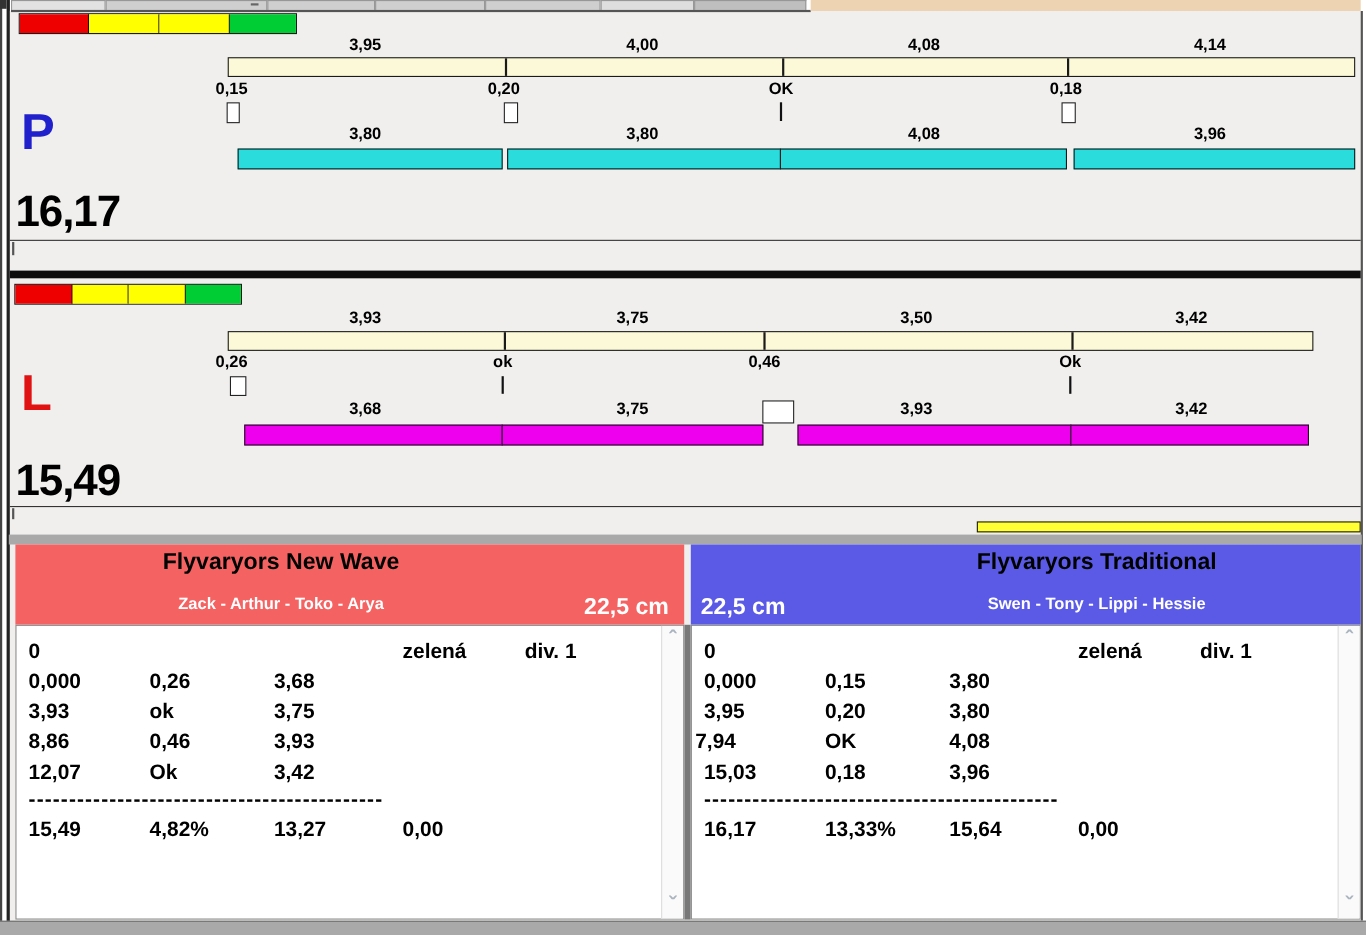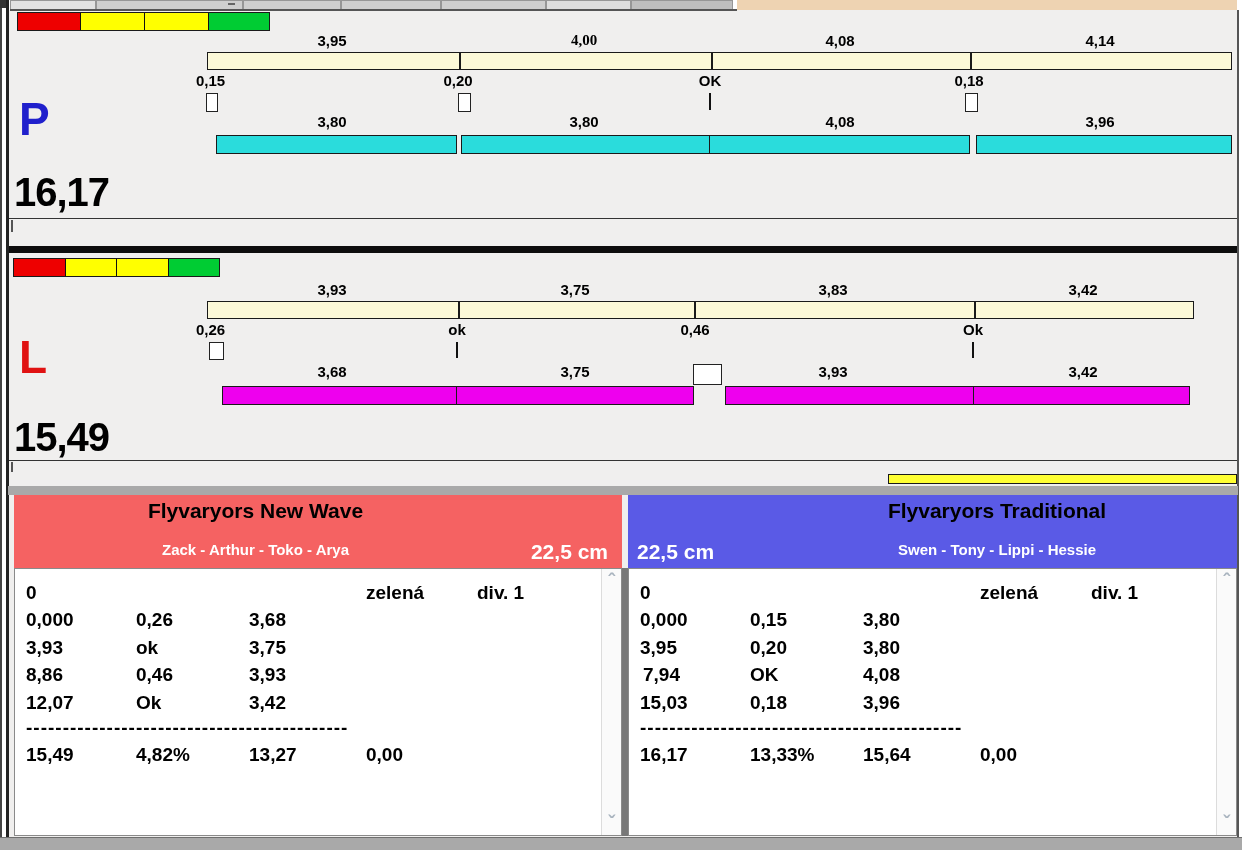--- a/index.html
+++ b/index.html
@@ -52,21 +52,21 @@
   <div class="abs" style="left:0;top:0;width:1242px;height:0;">
 
     <div class="abs bar" style="left:17px;top:12px;width:253px;height:19px;display:flex;">
       <div style="width: 62px; border-right: 1px solid rgb(17, 17, 17); background: rgb(238, 0, 0);"></div>
       <div style="width: 63px; border-right: 1px solid rgb(17, 17, 17); background: rgb(255, 255, 0);"></div>
       <div style="width: 63px; border-right: 1px solid rgb(17, 17, 17); background: rgb(255, 255, 0);"></div>
       <div style="flex: 1 1 0%; background: rgb(0, 204, 51);"></div>
     </div>
 
     <div class="abs lbl" style="left:282px;top:32px;width:100px;">3,95</div>
-    <div class="abs lbl" style="left:534px;top:32px;width:100px;font-family:Liberation Serif, serif;">4,00</div>
+    <div class="abs lbl" style="left:534px;top:32px;width:100px;">4,00</div>
     <div class="abs lbl" style="left:790px;top:32px;width:100px;">4,08</div>
     <div class="abs lbl" style="left:1050px;top:32px;width:100px;">4,14</div>
 
     <div class="abs bar" style="left: 207px; top: 52px; width: 1025px; height: 18px; background: rgb(252, 249, 216);">
       <div class="divider-v" style="left:251px;"></div>
       <div class="divider-v" style="left:503px;"></div>
       <div class="divider-v" style="left:762px;"></div>
     </div>
 
     <div class="abs lbl-left" style="left:196px;top:72px;">0,15</div>
@@ -102,21 +102,21 @@
 
     <div class="abs bar" style="left:13px;top:258px;width:207px;height:19px;display:flex;">
       <div style="width: 51px; border-right: 1px solid rgb(17, 17, 17); background: rgb(238, 0, 0);"></div>
       <div style="width: 50px; border-right: 1px solid rgb(17, 17, 17); background: rgb(255, 255, 0);"></div>
       <div style="width: 51px; border-right: 1px solid rgb(17, 17, 17); background: rgb(255, 255, 0);"></div>
       <div style="flex: 1 1 0%; background: rgb(0, 204, 51);"></div>
     </div>
 
     <div class="abs lbl" style="left:282px;top:281px;width:100px;">3,93</div>
     <div class="abs lbl" style="left:525px;top:281px;width:100px;">3,75</div>
-    <div class="abs lbl" style="left:783px;top:281px;width:100px;">3,83</div>
+    <div class="abs lbl" style="left:783px;top:281px;width:100px;">3,50</div>
     <div class="abs lbl" style="left:1033px;top:281px;width:100px;">3,42</div>
 
     <div class="abs bar" style="left: 207px; top: 301px; width: 987px; height: 18px; background: rgb(252, 249, 216);">
       <div class="divider-v" style="left:250px;"></div>
       <div class="divider-v" style="left:486px;"></div>
       <div class="divider-v" style="left:766px;"></div>
     </div>
 
     <div class="abs lbl-left" style="left:196px;top:321px;">0,26</div>
     <div class="abs lbl" style="left:417px;top:321px;width:80px;">ok</div>
@@ -188,21 +188,21 @@
   <div class="abs panel-body" id="panel-right" style="left:628px;top:568px;width:609px;height:268px;">
       <span class="panel-cell" style="left: 11px; top: 13px;">0</span>
       <span class="panel-cell" style="left: 351px; top: 13px;">zelená</span>
       <span class="panel-cell" style="left: 462px; top: 13px;">div. 1</span>
       <span class="panel-cell" style="left: 11px; top: 40px;">0,000</span>
       <span class="panel-cell" style="left: 121px; top: 40px;">0,15</span>
       <span class="panel-cell" style="left: 234px; top: 40px;">3,80</span>
       <span class="panel-cell" style="left: 11px; top: 68px;">3,95</span>
       <span class="panel-cell" style="left: 121px; top: 68px;">0,20</span>
       <span class="panel-cell" style="left: 234px; top: 68px;">3,80</span>
-      <span class="panel-cell" style="left: 14px; top: 95px; text-align: right;">7,94</span>
+      <span class="panel-cell" style="left: 3px; top: 95px; text-align: right;">7,94</span>
       <span class="panel-cell" style="left: 121px; top: 95px;">OK</span>
       <span class="panel-cell" style="left: 234px; top: 95px;">4,08</span>
       <span class="panel-cell" style="left: 11px; top: 123px;">15,03</span>
       <span class="panel-cell" style="left: 121px; top: 123px;">0,18</span>
       <span class="panel-cell" style="left: 234px; top: 123px;">3,96</span>
       <span class="panel-cell dash-line" style="left: 11px; top: 148px;">--------------------------------------------</span>
       <span class="panel-cell" style="left: 11px; top: 175px;">16,17</span>
       <span class="panel-cell" style="left: 121px; top: 175px;">13,33%</span>
       <span class="panel-cell" style="left: 234px; top: 175px;">15,64</span>
       <span class="panel-cell" style="left: 351px; top: 175px;">0,00</span>

